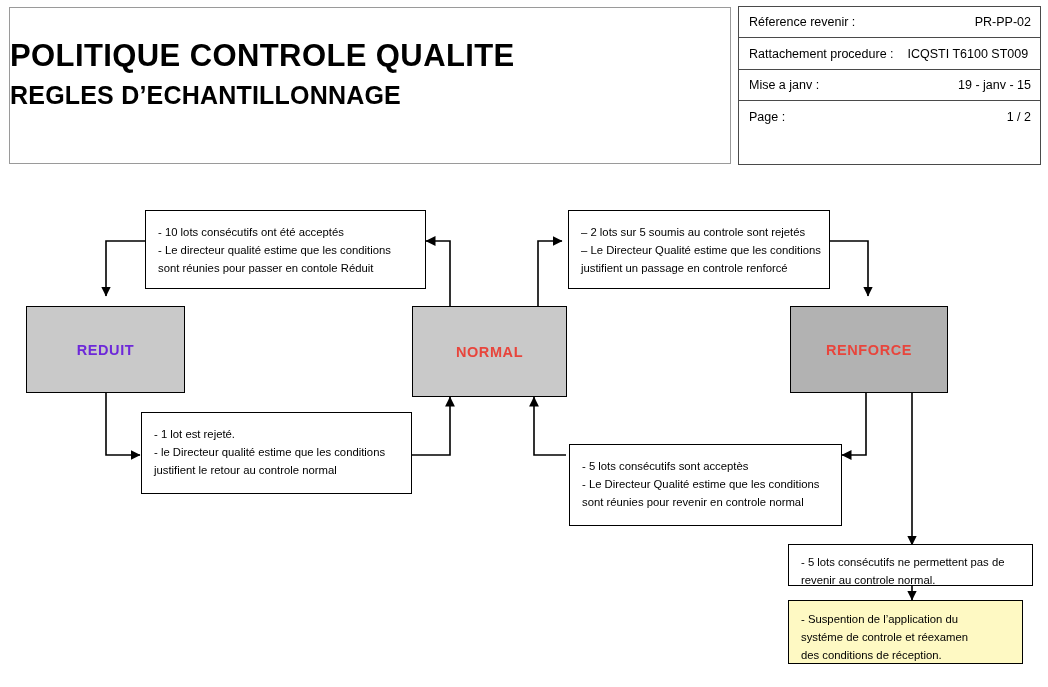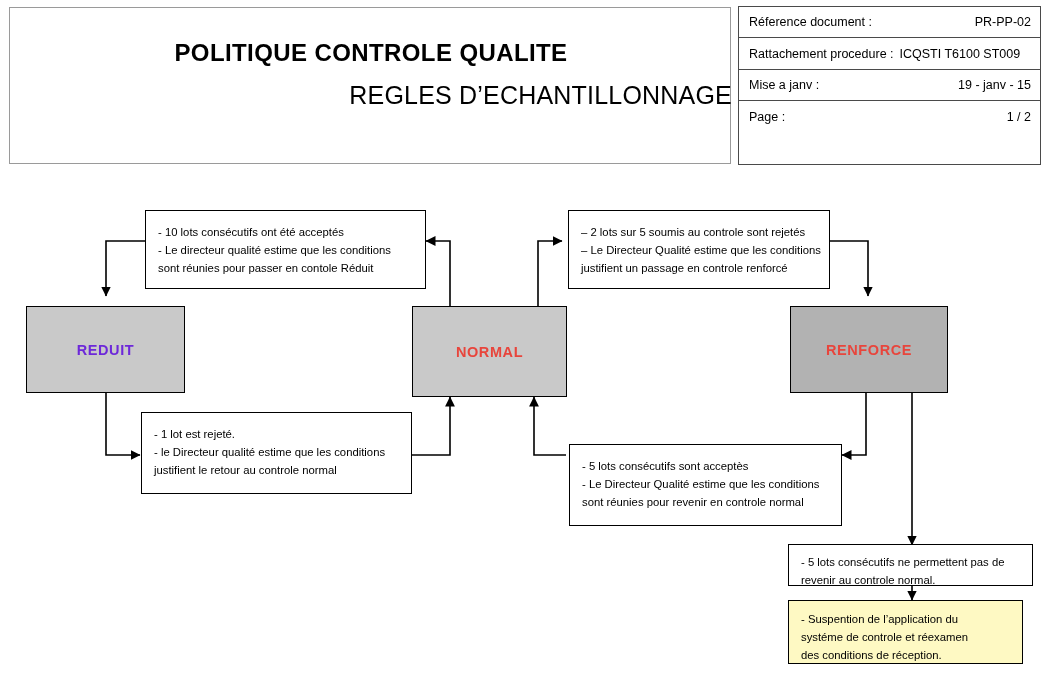--- a/index.html
+++ b/index.html
@@ -27,34 +27,33 @@
     left: 9px; top: 7px;
     width: 722px; height: 157px;
     border: 1.5px solid #9a9a9a;
     box-sizing: border-box;
     background: #ffffff;
   }
   #doc-title {
     position: absolute;
     left: 0; top: 32px;
     width: 722px;
-    text-align: center;
-    font-size: 24px;
+    font-size: 31px;
     font-weight: bold;
     letter-spacing: 0.4px;
     line-height: 1.05;
     white-space: nowrap;
   }
   #doc-subtitle {
     position: absolute;
     left: 0; top: 73px;
     width: 722px;
-    text-align: right;
+    text-align: left;
     font-size: 25px;
-    font-weight: normal;
+    font-weight: bold;
     letter-spacing: 0.2px;
     white-space: nowrap;
   }
 
   #meta-table {
     position: absolute;
     left: 738px; top: 6px;
     width: 303px; height: 159px;
     border: 1.5px solid #4a4a4a;
     box-sizing: border-box;
@@ -73,21 +72,21 @@
   .meta-row:last-child { border-bottom: none; }
   .meta-label {
     white-space: nowrap;
     flex: 0 0 auto;
   }
   .meta-value {
     margin-left: auto;
     white-space: nowrap;
     text-align: right;
   }
-  .meta-row.tight .meta-value { margin-left: 6px; }
+  .meta-row.tight .meta-value { margin-left: 14px; }
 
   
   #diagram {
     position: absolute;
     left: 0; top: 170px;
     width: 1048px; height: 517px; padding-left: 32px;
   }
   #wires {
     position: absolute;
     left: 0; top: 0;
@@ -133,21 +132,21 @@
 
 <div id="header-band">
 
   <div id="title-box">
     <div id="doc-title">POLITIQUE CONTROLE QUALITE</div>
     <div id="doc-subtitle">REGLES D’ECHANTILLONNAGE</div>
   </div>
 
   <div id="meta-table">
     <div class="meta-row">
-      <span class="meta-label">Réference document :</span>
+      <span class="meta-label">Réference revenir :</span>
       <span class="meta-value">PR-PP-02</span>
     </div>
     <div class="meta-row tight">
       <span class="meta-label">Rattachement procedure :</span>
       <span class="meta-value">ICQSTI T6100 ST009</span>
     </div>
     <div class="meta-row">
       <span class="meta-label">Mise a janv :</span>
       <span class="meta-value">19 - janv - 15</span>
     </div>

